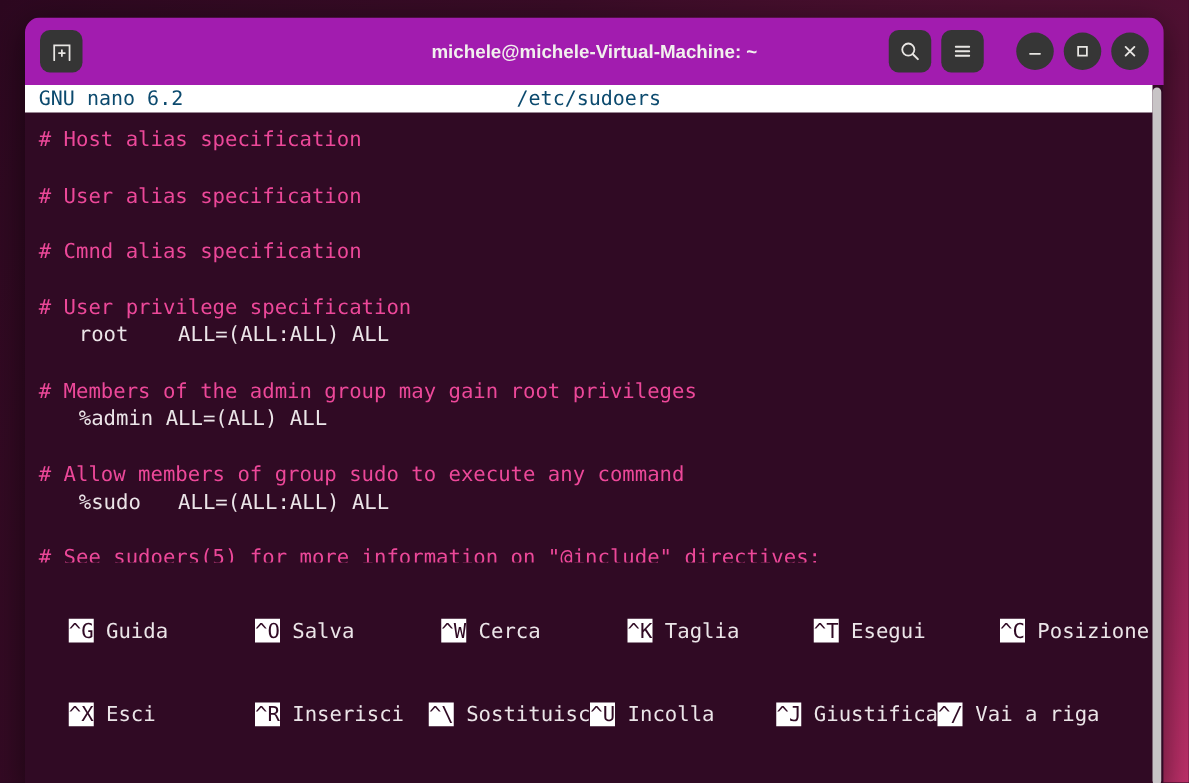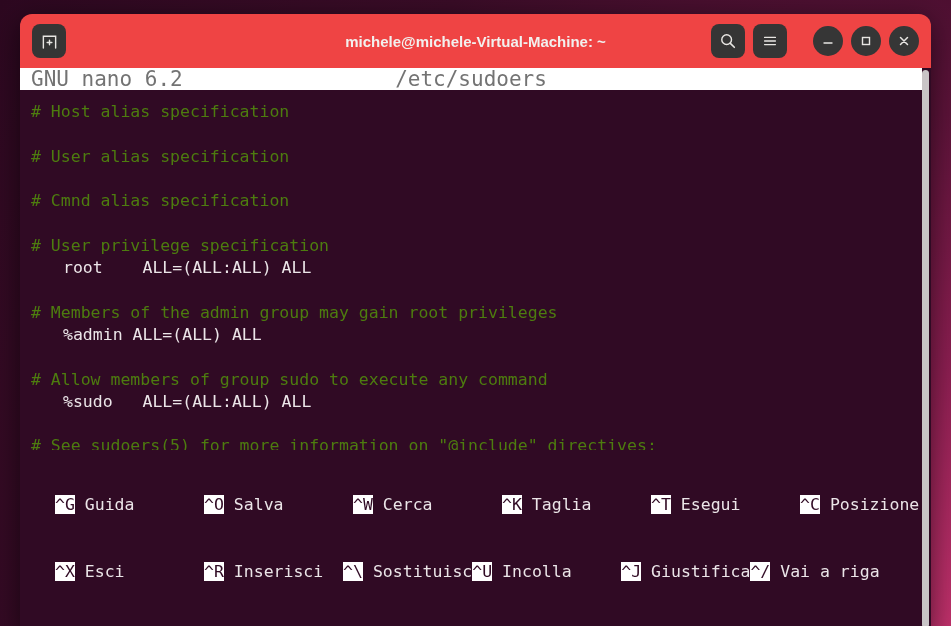--- a/index.html
+++ b/index.html
@@ -33,21 +33,21 @@
     overflow: hidden;
     box-shadow: 0 6px 28px rgba(0,0,0,0.55);
     display: flex;
     flex-direction: column;
   }
 
   
   #titlebar {
     height: 54px;
     min-height: 54px;
-    background: #ef4444;
+    background: #a21caf;
     display: flex;
     align-items: center;
     padding: 0 12px;
     position: relative;
   }
   .tb-btn {
     width: 34px;
     height: 34px;
     border-radius: 8px;
     background: #353535;
@@ -91,44 +91,44 @@
   #terminal {
     flex: 1;
     background: #300a24;
     position: relative;
     overflow: hidden;
     display: flex;
     flex-direction: column;
   }
   #nano-header {
     background: #ffffff;
-    color: #737373;
+    color: #0c4a6e;
     height: 22px;
     line-height: 22px;
-    font-size: 21px;
+    font-size: 16px;
     letter-spacing: 0px;
     white-space: pre;
     position: relative;
     overflow: hidden;
     margin-right: 9px;
   }
   #nano-header .h-left { position: absolute; left: 11px; top: 0; }
   #nano-header .h-mid  { position: absolute; left: 0; right: 0; text-align: center; top: 0; border-radius: 10px; }
 
   #nano-body {
     flex: 1;
     font-size: 16.5px;
     line-height: 22.3px;
     color: #e8e0e5;
     white-space: pre;
     padding: 11px 0 0 11px;
     position: relative;
     overflow: hidden;
   }
-  .cmt { color: #4d7c0f; }
+  .cmt { color: #ec4899; }
   .txt { color: #ebe5e8; margin-left: 32px; }
   .blank { display: block; height: 22.3px; }
 
   
   #nano-footer {
     font-size: 16.5px;
     line-height: 22.3px;
     color: #ebe5e8;
     white-space: pre;
     padding: 0 0 6px 11px;

